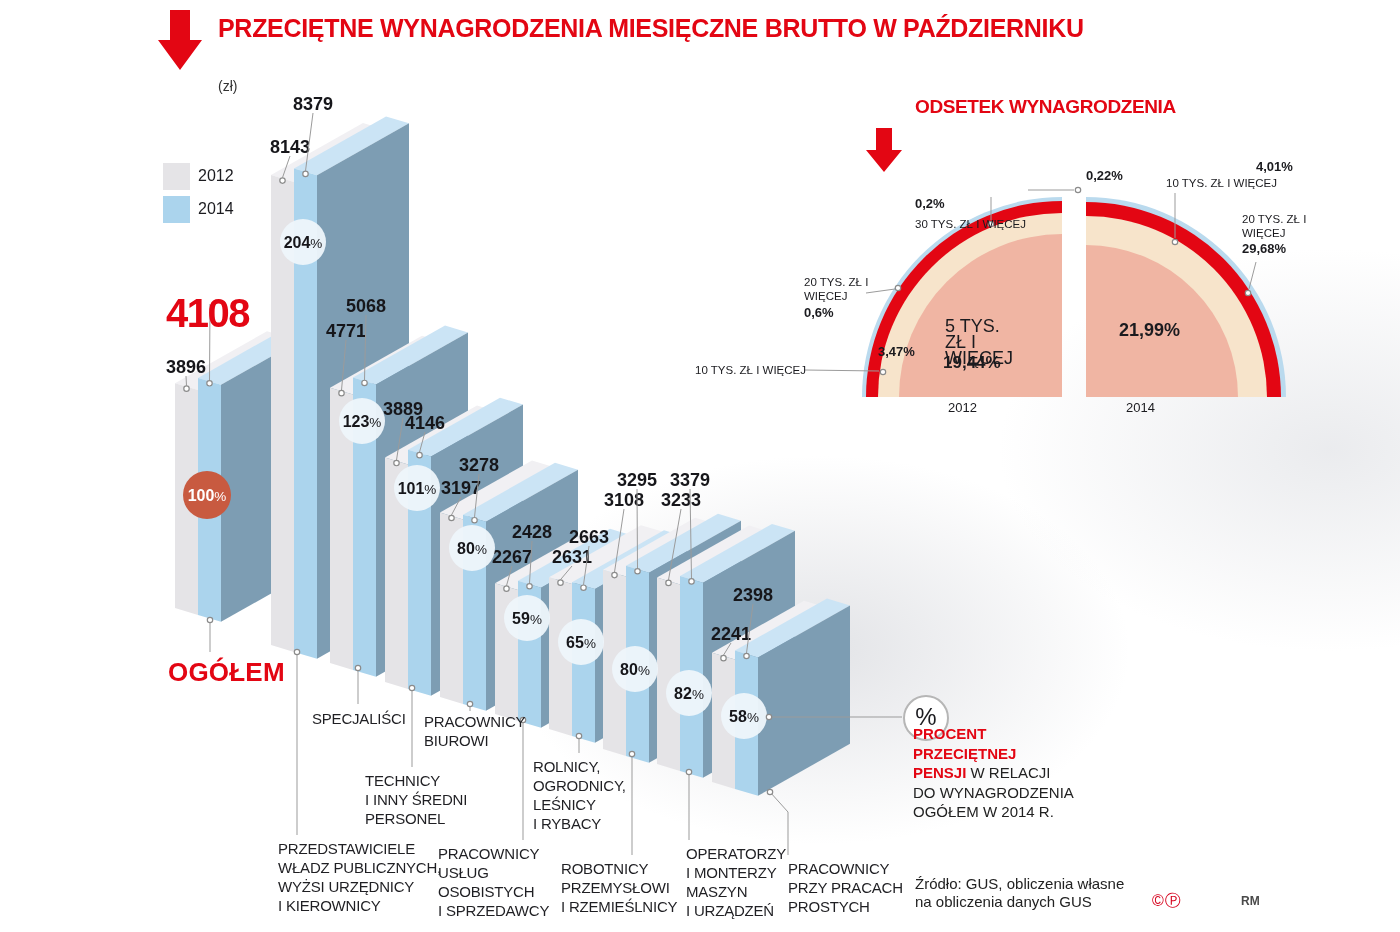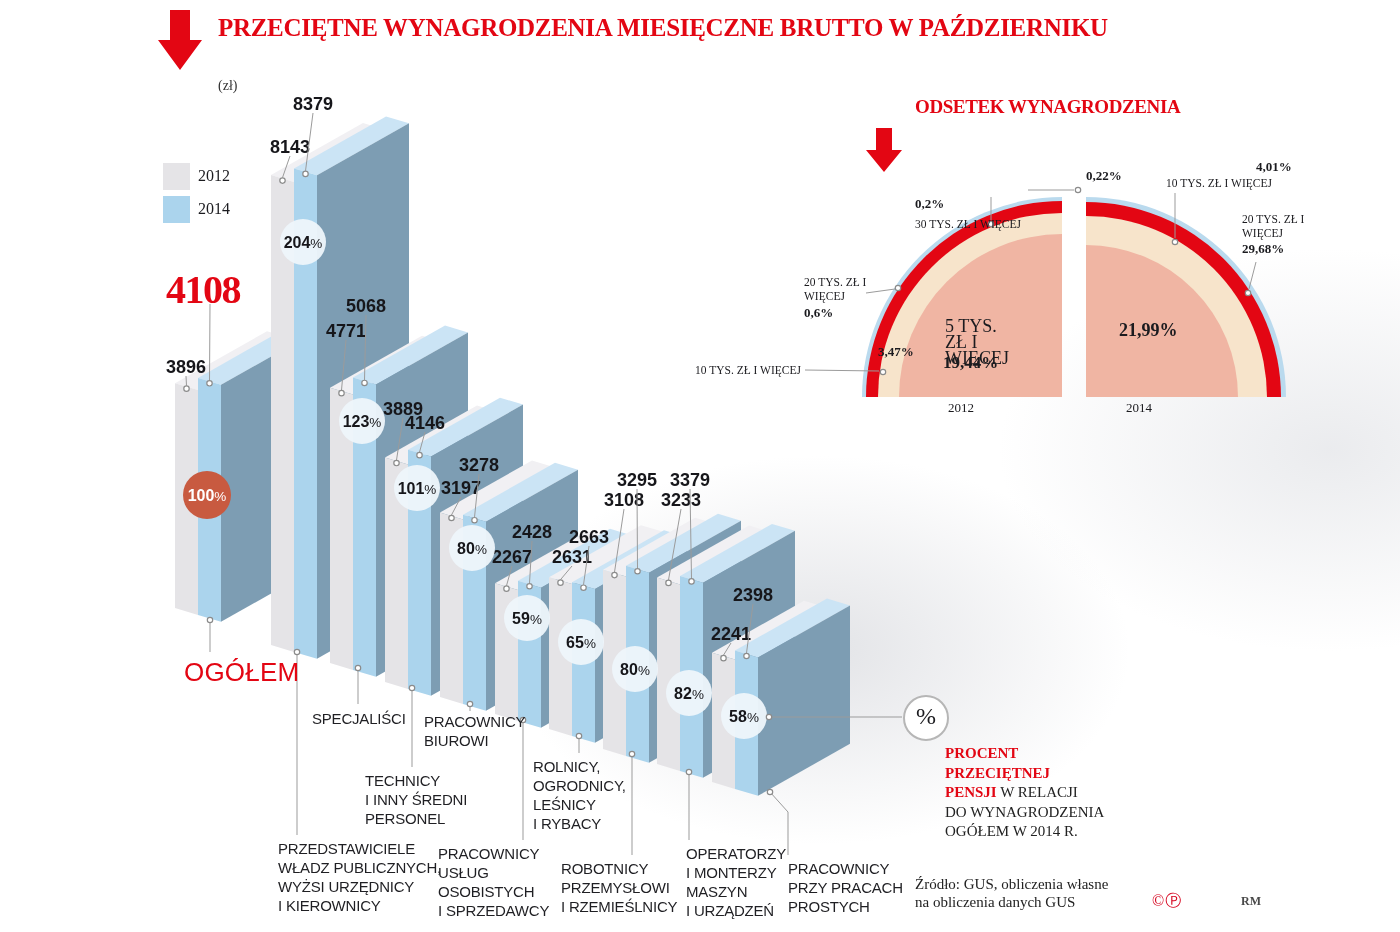--- a/index.html
+++ b/index.html
@@ -6,42 +6,42 @@
   .stage{
     position:relative;width:1400px;height:932px;overflow:hidden;
     font-family:"Liberation Sans",sans-serif;
     background:
       radial-gradient(ellipse 430px 270px at 820px 650px, rgba(203,205,211,.55), rgba(255,255,255,0) 72%),
       radial-gradient(ellipse 460px 280px at 1330px 450px, rgba(214,216,221,.5), rgba(255,255,255,0) 72%),
       #ffffff;
   }
   svg#ig{position:absolute;left:0;top:0;z-index:1;}
   #overlay{position:absolute;left:0;top:0;width:1400px;height:932px;z-index:2;pointer-events:none;}
-  .lbl{position:absolute;color:#1b1b1f;white-space:nowrap;font-family:Liberation Serif, serif;}
+  .lbl{position:absolute;color:#1b1b1f;white-space:nowrap;}
   .t-main{font-size:25px;font-weight:bold;color:#e30613;letter-spacing:-0.3px;}
   .t-unit{font-size:14px;color:#333;}
   .t-legend{font-size:16px;color:#1b1b1f;}
   .sw{position:absolute;width:27px;height:27px;}
-  .t-big{font-size:40px;font-weight:bold;color:#e30613;letter-spacing:-1.5px;}
+  .t-big{font-size:40px;font-weight:bold;color:#e30613;letter-spacing:-1.5px;margin-top:25px;}
   .t-right{font-size:19px;font-weight:bold;color:#e30613;letter-spacing:-0.4px;}
   .t-pie-s{font-size:11.5px;color:#1b1b1f;line-height:14px;}
   .t-pie-b{font-size:13px;font-weight:bold;color:#1b1b1f;}
   .t-pie-m{font-size:18px;color:#1b1b1f;line-height:16px;white-space:normal;}
   .t-1944{font-size:17px;font-weight:bold;color:#1b1b1f;}
   .t-2199{font-size:18px;font-weight:bold;color:#1b1b1f;}
   .t-cap{font-size:13px;color:#1b1b1f;}
   .wrap{white-space:normal;}
   .t-note{font-size:15px;line-height:19.5px;color:#222;}
   .t-note .red{color:#e30613;font-weight:bold;}
   .t-src{font-size:15px;line-height:18px;color:#222;}
   .t-copy{font-size:16px;color:#d6001c;letter-spacing:1px;}
   .t-rm{font-size:12px;font-weight:bold;color:#4a4a4a;margin-left:13px;}
   .t-pct{font-size:24px;color:#1b1b1f;text-align:center;}
   .cat{position:absolute;font-size:15px;line-height:19px;color:#1f1f23;letter-spacing:-0.2px;white-space:nowrap;}
-  .cat-red{font-size:26px;font-weight:normal;color:#e30613;letter-spacing:0.2px;margin-left:16px;}
+  .cat-red{font-size:26px;font-weight:bold;color:#e30613;letter-spacing:0.2px;}
 </style>
 </head>
 <body>
 
 <div class="stage">
   <svg id="ig" width="1400" height="932" viewBox="0 0 1400 932">
       <polygon points="175.0,383.2 267.0,331.2 290.0,338.1 198.0,390.1" fill="#f1f0f3"></polygon>
       <polygon points="175.0,383.2 198.0,390.1 198.0,614.9 175.0,608.0" fill="#e5e4e7"></polygon>
       <polygon points="198.0,377.9 221.0,384.8 313.0,332.8 290.0,325.9" fill="#cbe4f5"></polygon>
       <polygon points="221.0,384.8 313.0,332.8 313.0,569.8 221.0,621.8" fill="#7d9db3"></polygon>
@@ -242,21 +242,21 @@
     <div class="lbl t-cap" style="left:948px;top:400px;">2012</div>
 
     <div class="lbl t-pie-b" style="left:1086px;top:168px;">0,22%</div>
     <div class="lbl t-pie-s" style="left:1166px;top:176px;">10 TYS. ZŁ I WIĘCEJ</div>
     <div class="lbl t-pie-b" style="left:1256px;top:159px;">4,01%</div>
     <div class="lbl t-pie-s wrap" style="left:1242px;top:212px;width:84px;">20 TYS. ZŁ I WIĘCEJ</div>
     <div class="lbl t-pie-b" style="left:1242px;top:241px;">29,68%</div>
     <div class="lbl t-2199" style="left:1119px;top:320px;">21,99%</div>
     <div class="lbl t-cap" style="left:1126px;top:400px;">2014</div>
 
-    <div class="lbl t-note" style="left:913px;top:744px;margin-left:32px;">
+    <div class="lbl t-note" style="left:913px;top:724px;">
       <span class="red">PROCENT</span><br>
       <span class="red">PRZECIĘTNEJ</span><br>
       <span class="red">PENSJI</span><span> W RELACJI</span><br>
       <span>DO WYNAGRODZENIA</span><br>
       <span>OGÓŁEM W 2014 R.</span>
     </div>
     <div class="lbl t-pct" style="left:906px;top:703px;width:40px;">%</div>
 
     <div class="lbl t-src" style="left:915px;top:875px;">Źródło: GUS, obliczenia własne</div>
     <div class="lbl t-src" style="left:915px;top:893px;">na obliczenia danych GUS</div>

